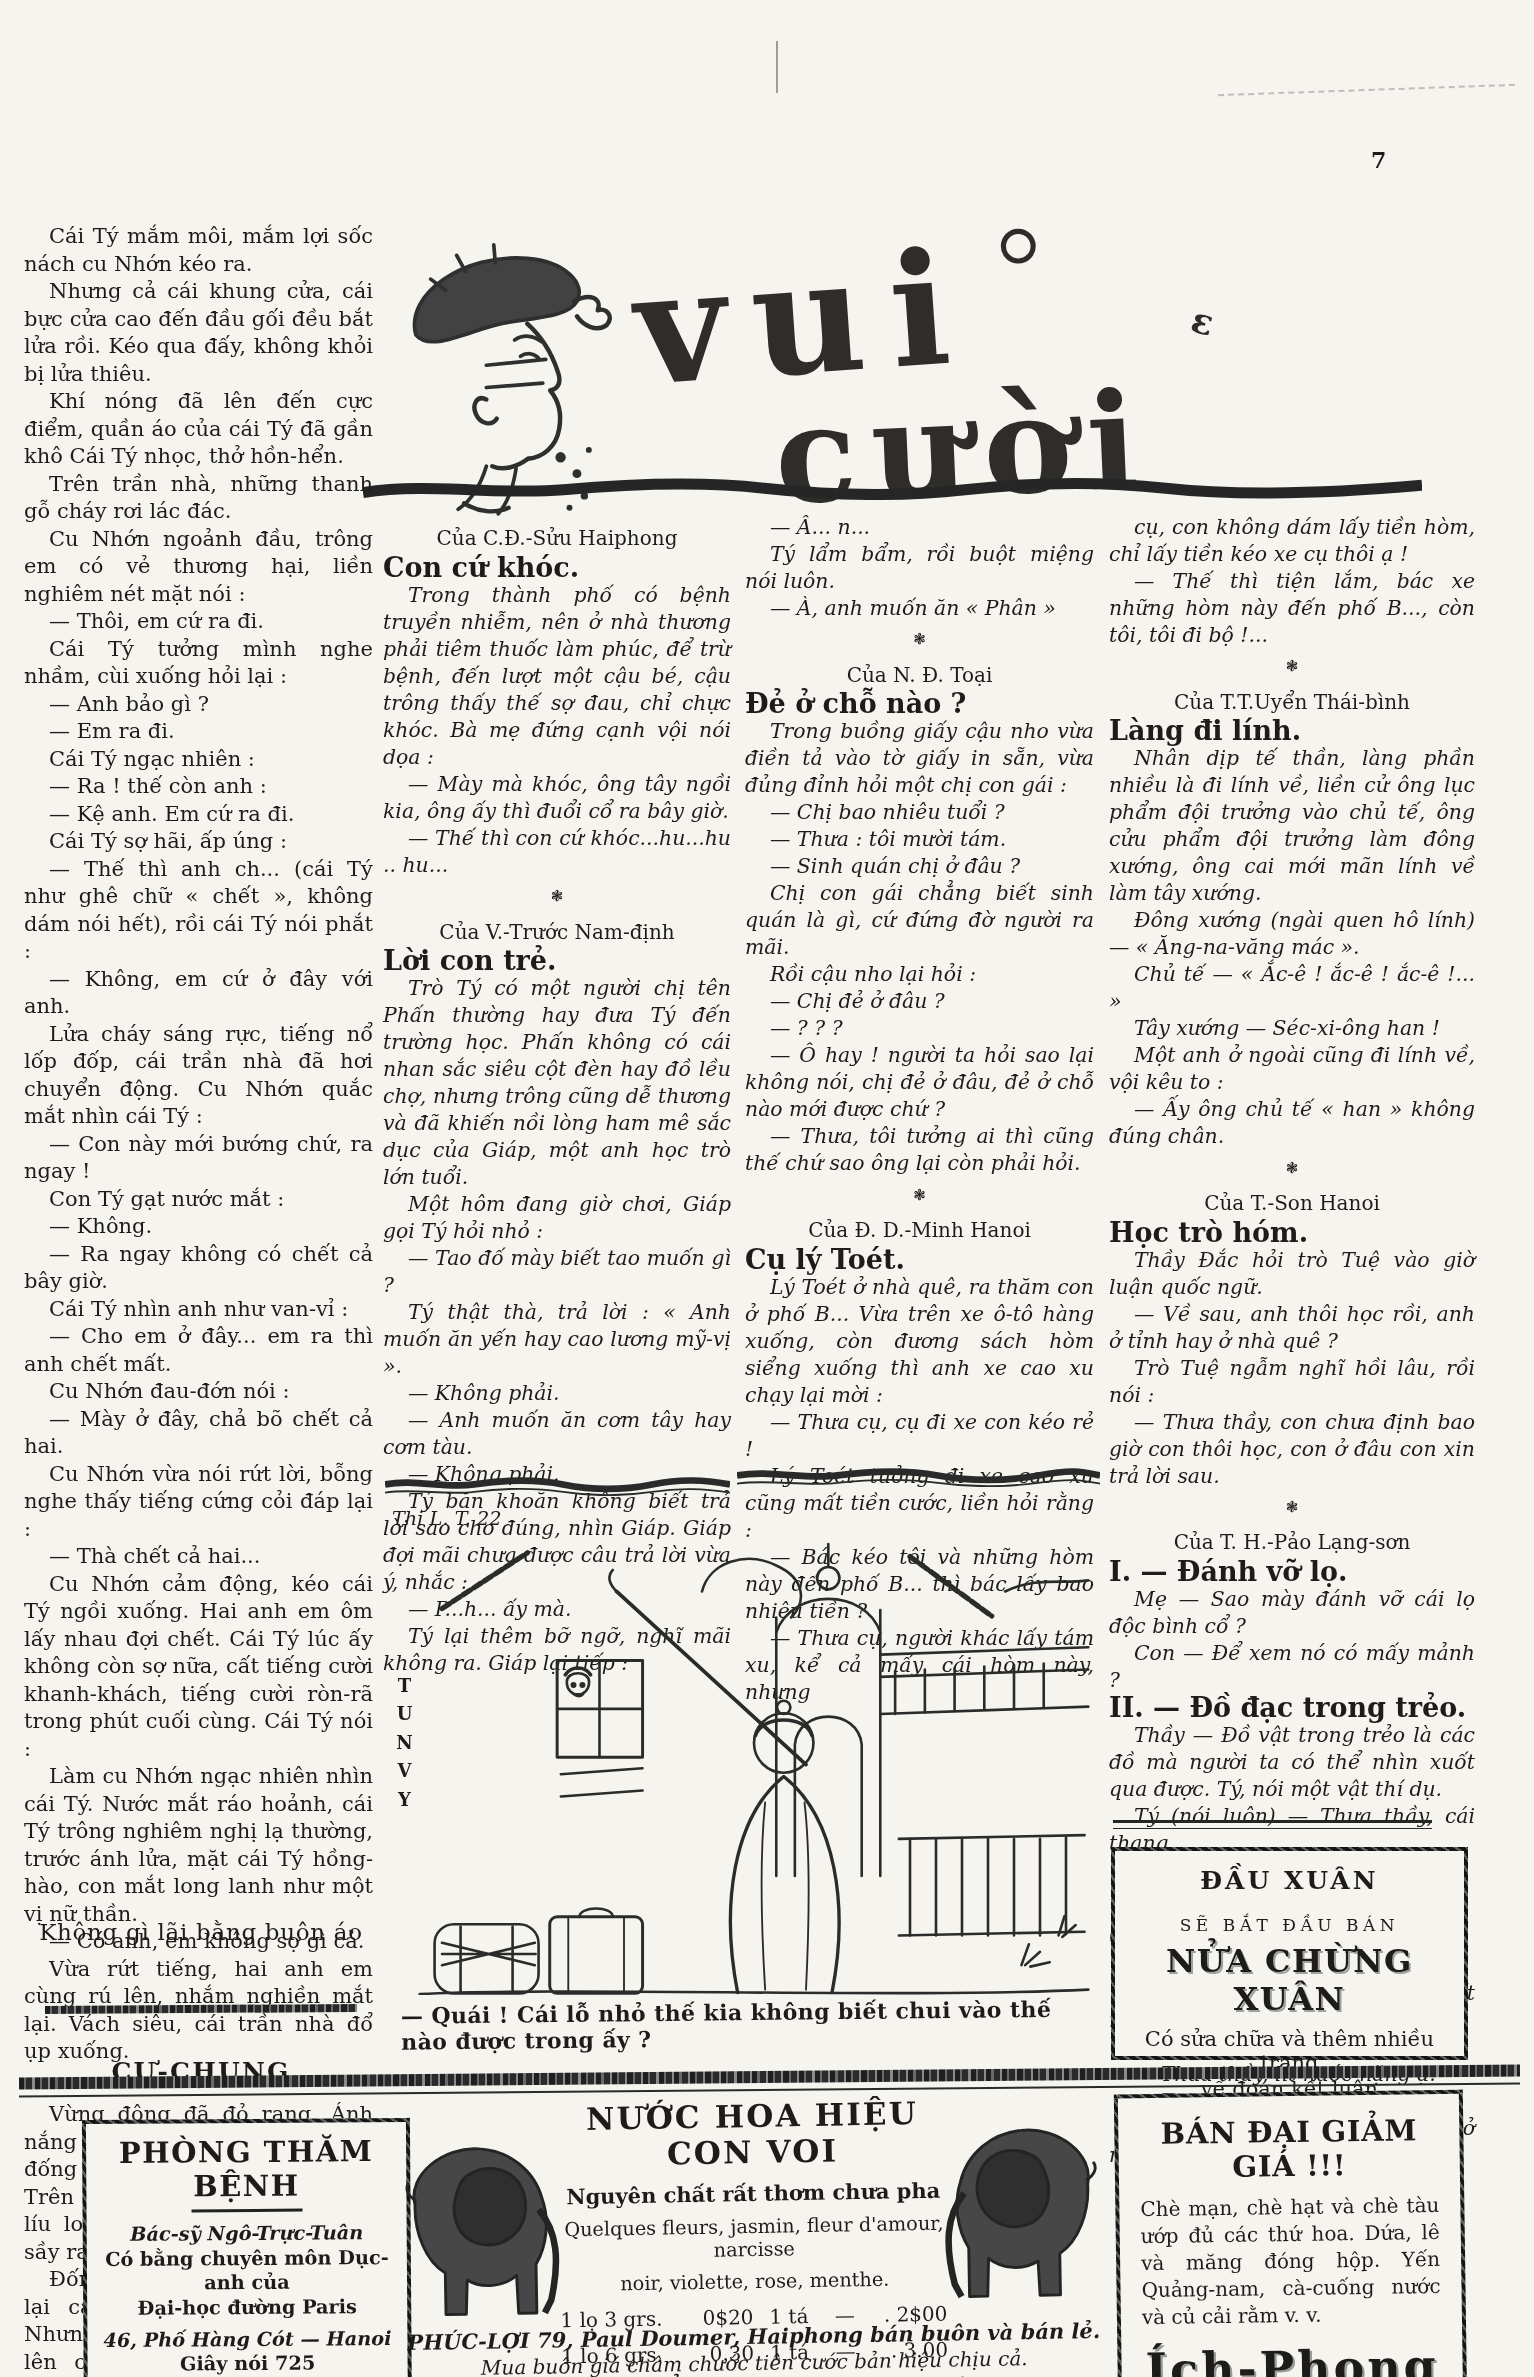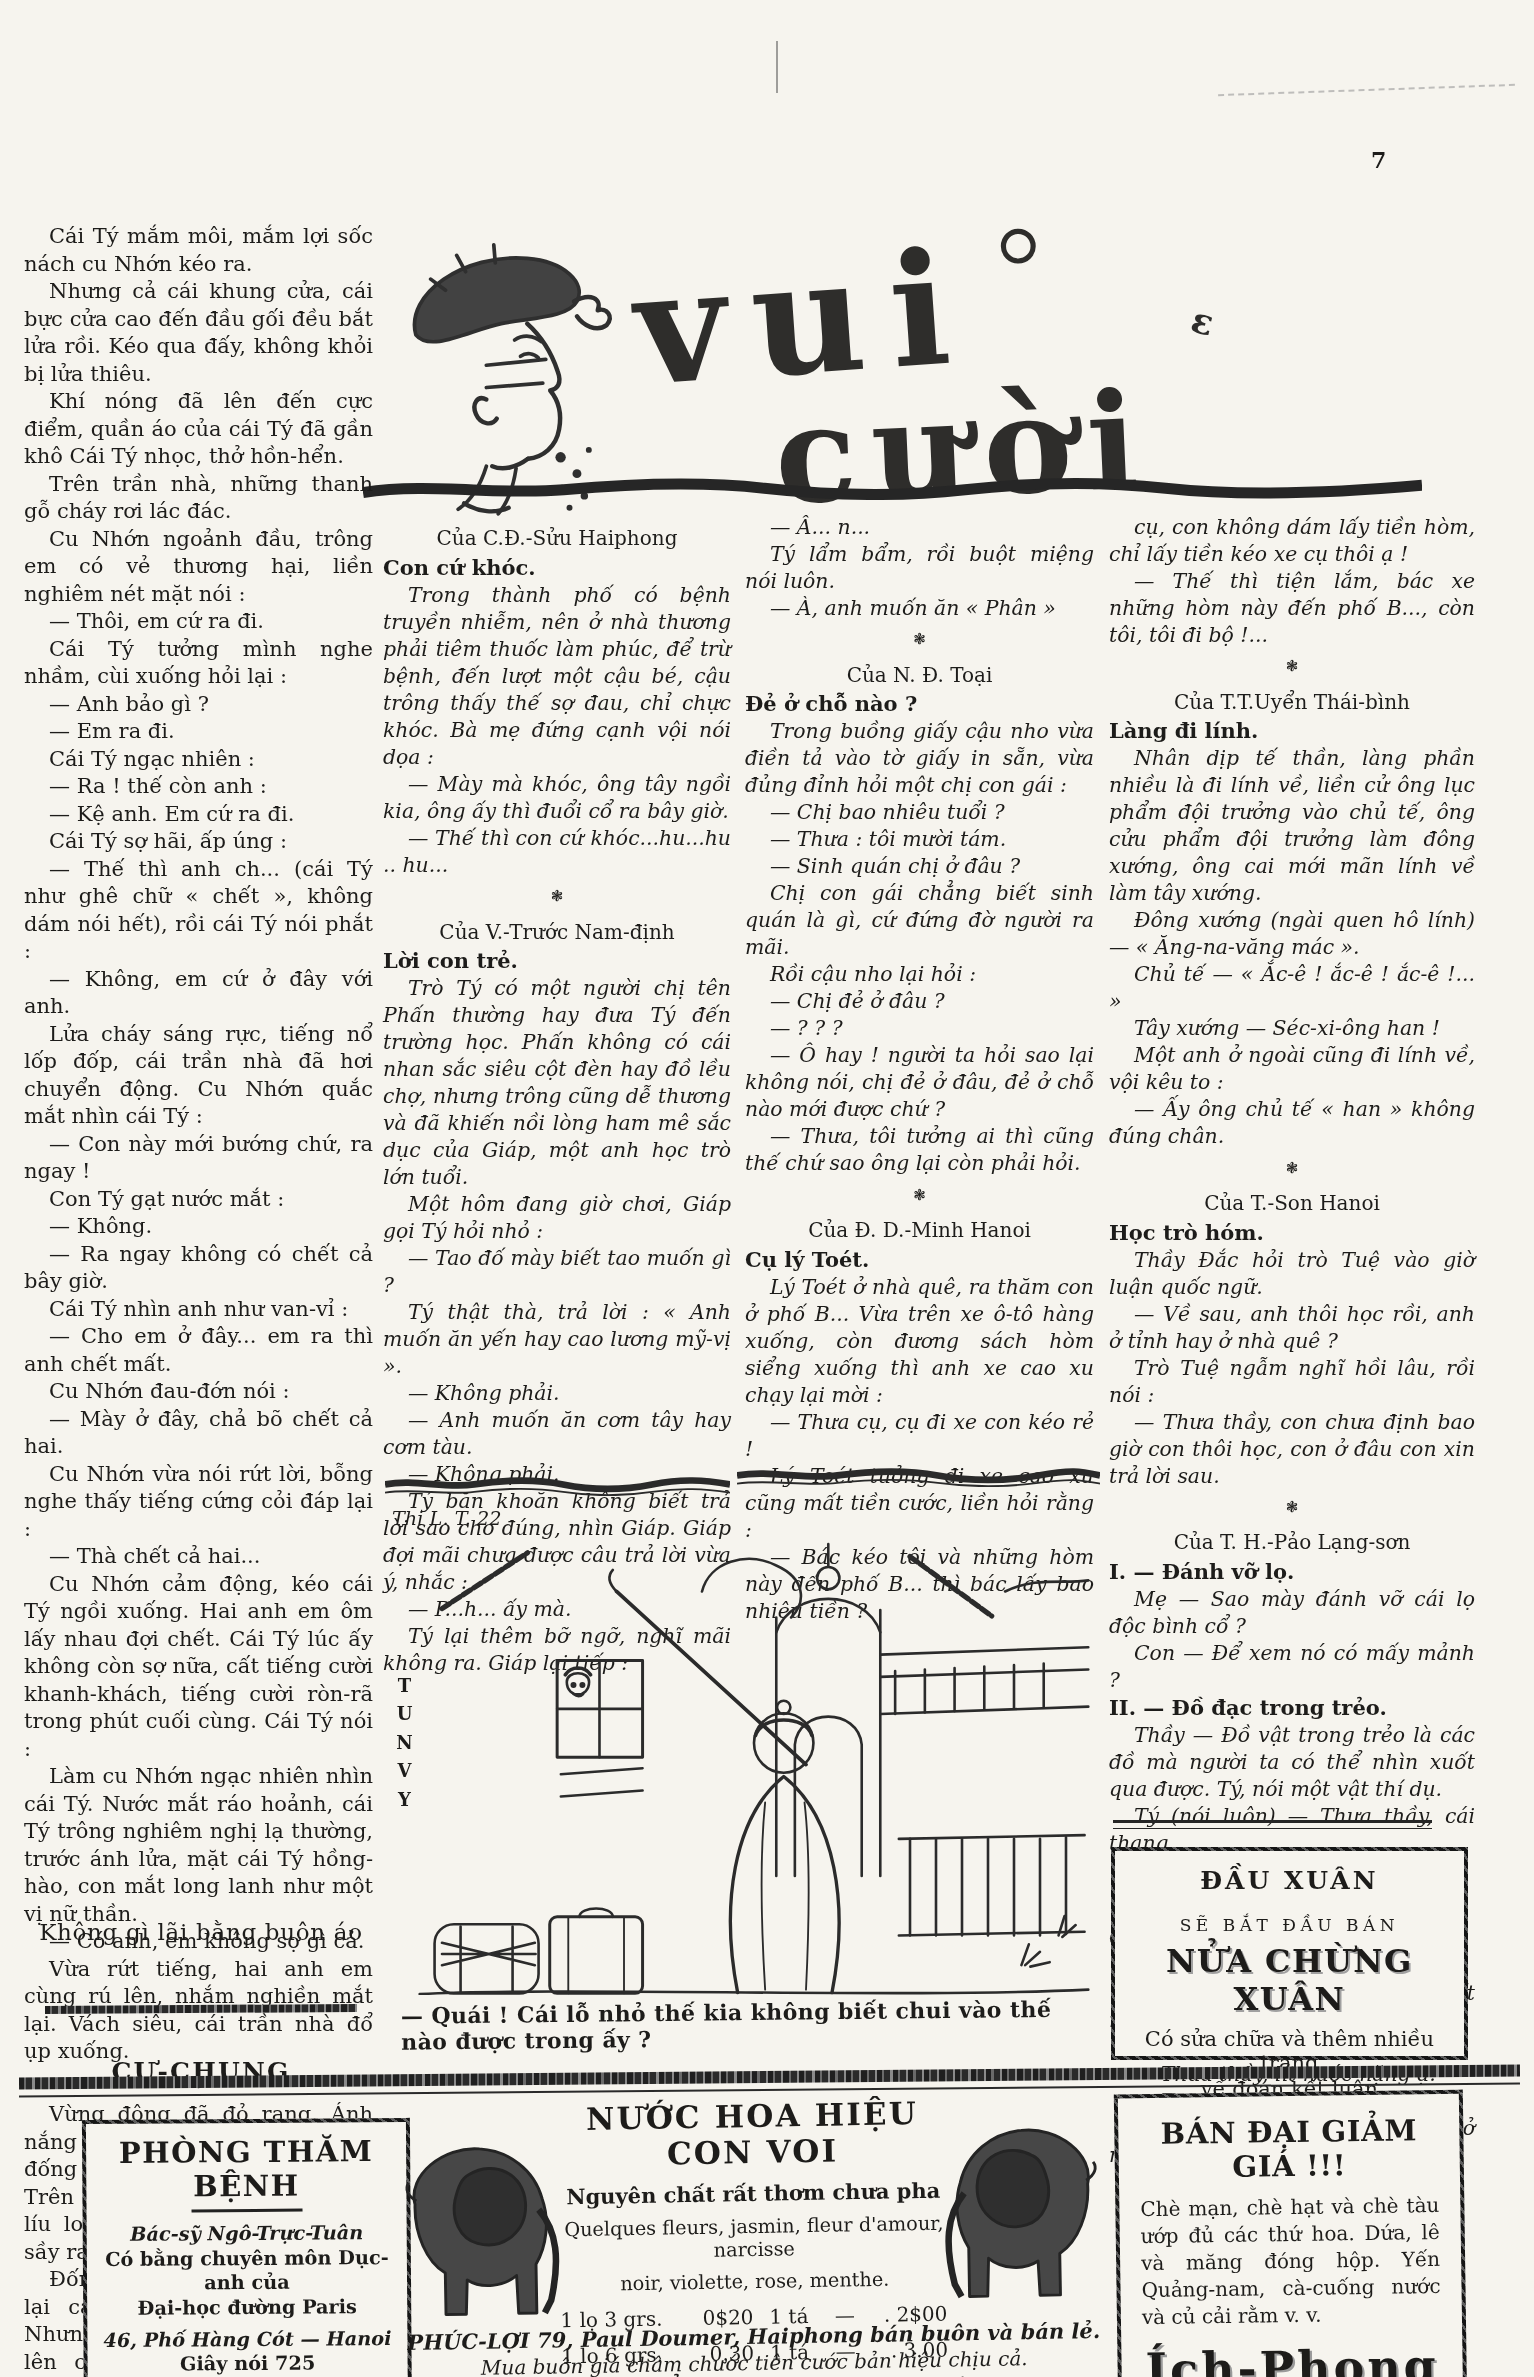--- a/index.html
+++ b/index.html
@@ -4,21 +4,21 @@
 <style>
   html,body{margin:0;padding:0;background:#d8d6d0;}
   .page{position:relative;width:1535px;height:2377px;margin:0 auto;background:#f6f4ee;
         overflow:hidden;font-family:"DejaVu Serif",serif;color:#1d1c1a;}
   .abs{position:absolute;}
   
   .col p{margin:0;text-indent:25px;font-size:21px;line-height:27.5px;text-align:justify;}
   .col.small p{font-size:20.4px;line-height:27px;}
   .col.it p.p,.col.it p.d{font-style:italic;}
   .col p.by{text-align:center;text-indent:0;font-size:20px;line-height:22px;margin:13.4px 0 4.5px;font-style:normal;}
-  .col p.tt{font-weight:700;text-indent:0;font-size:21px;line-height:28px;font-style:normal;margin:0 0;}
+  .col p.tt{font-weight:700;text-indent:0;font-size:27px;line-height:28px;font-style:normal;margin:0 0;}
   .col p.sep{text-align:center;text-indent:0;font-size:15px;line-height:21px;margin:7.4px 0;font-style:normal;}
   
   .speck{background:repeating-linear-gradient(90deg,#1f1f1f 0 5.2px,#6a6a6a 5.2px 7.4px,#2a2a2a 7.4px 13.4px,#8a8a8a 13.4px 15.6px);}
   .thinline{background:#2a2a2a;height:2.2px;}
   
   .adbox{border:4.5px solid #242424;border-image:repeating-linear-gradient(45deg,#151515 0 5.2px,#5d5d5d 5.2px 8.2px) 6;background:#f6f4ee;}
   .center{text-align:center;}
   .pageno{font-size:22px;font-weight:700;}
   .caption{font-size:22px;font-weight:700;letter-spacing:0.4px;}
   .credit{font-size:19.3px;font-style:italic;}
@@ -179,20 +179,21 @@
       <p class="d">— ? ? ?</p>
       <p class="d">— Ô hay ! người ta hỏi sao lại không nói, chị đẻ ở đâu, đẻ ở chỗ nào mới được chứ ?</p>
       <p class="d">— Thưa, tôi tưởng ai thì cũng thế chứ sao ông lại còn phải hỏi.</p>
       <p class="sep">❃</p>
       <p class="by">Của Đ. D.-Minh Hanoi</p>
       <p class="tt">Cụ lý Toét.</p>
       <p class="p">Lý Toét ở nhà quê, ra thăm con ở phố B... Vừa trên xe ô-tô hàng xuống, còn đương sách hòm siểng xuống thì anh xe cao xu chạy lại mời :</p>
       <p class="d">— Thưa cụ, cụ đi xe con kéo rẻ !</p>
       <p class="p">Lý Toét tưởng đi xe cao xu cũng mất tiền cước, liền hỏi rằng :</p>
       <p class="d">— Bác kéo tôi và những hòm này đến phố B... thì bác lấy bao nhiêu tiền ?</p>
+      <p class="d">— Thưa cụ, người khác lấy tám xu, kể cả mấy cái hòm này, nhưng</p>
     </div>
   <div class="abs col small it" style="left:1109px;top:514px;width:366px;">
 
   <p class="p">cụ, con không dám lấy tiền hòm, chỉ lấy tiền kéo xe cụ thôi ạ !</p>
       <p class="d">— Thế thì tiện lắm, bác xe những hòm này đến phố B..., còn tôi, tôi đi bộ !...</p>
       <p class="sep">❃</p>
       <p class="by">Của T.T.Uyển Thái-bình</p>
       <p class="tt">Làng đi lính.</p>
       <p class="p">Nhân dịp tế thần, làng phần nhiều là đi lính về, liền cử ông lục phẩm đội trưởng vào chủ tế, ông cửu phẩm đội trưởng làm đông xướng, ông cai mới mãn lính về làm tây xướng.</p>
       <p class="p">Đông xướng (ngài quen hô lính) — « Ăng-na-văng mác ».</p>

